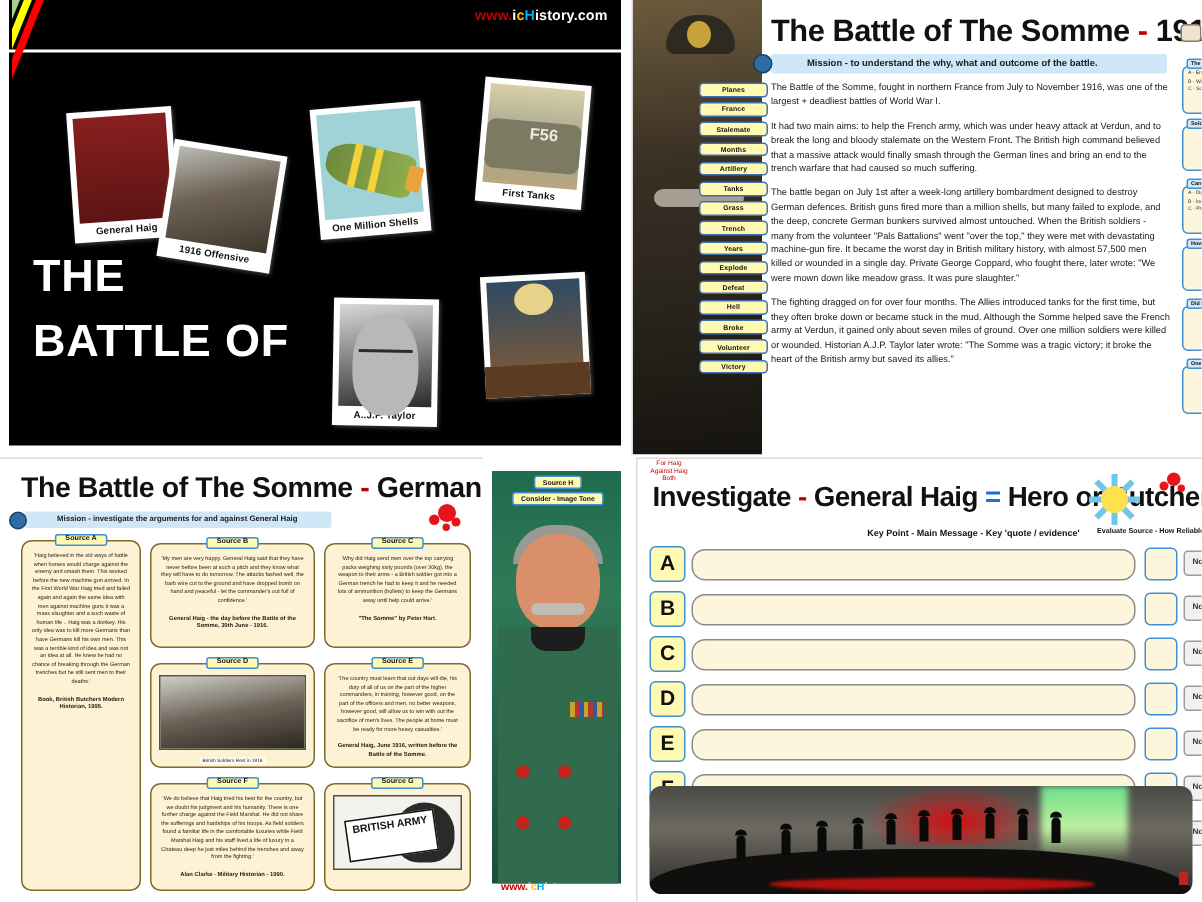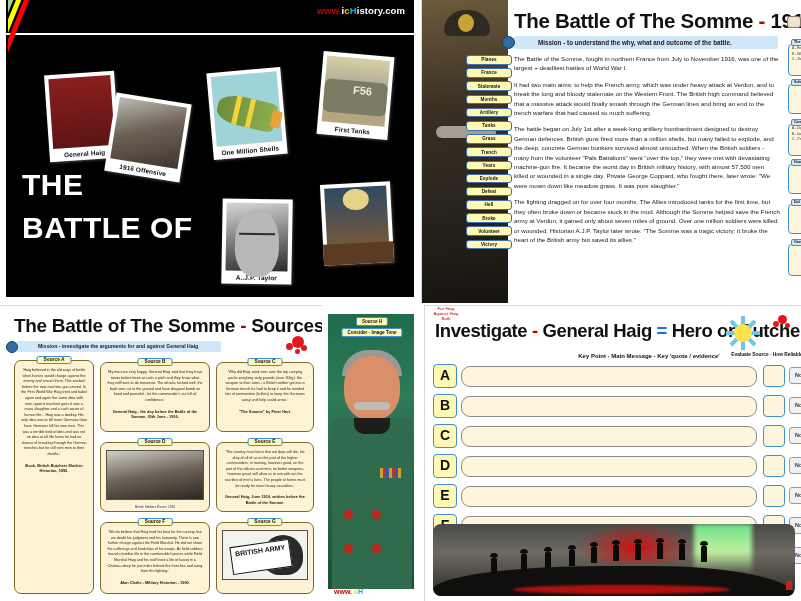--- a/index.html
+++ b/index.html
@@ -278,21 +278,21 @@
       <div class="qbox" style="top:204px;height:28px;">
         <span class="qt">Did he use all the...</span>
       </div>
       <div class="qbox" style="top:244px;height:30px;">
         <span class="qt">One thing I learn...</span>
       </div>
     </div>
   </div>
 
   <div class="panel" id="p3">
-    <h1><span>The Battle of The Somme</span> <span class="dash">-</span> <span>Sources</span></h1>
+    <h1><span>The Battle of The Somme</span> <span class="dash">-</span> <span>German</span></h1>
     <div class="mission">
       <span class="globe"></span>
       <span>Mission - investigate the arguments for and against General Haig</span>
     </div>
     <div class="splat">
       <i style="left:8px;top:2px;width:12px;height:12px"></i>
         <i style="left:2px;top:9px;width:7px;height:7px"></i>
       <i style="left:17px;top:11px;width:6px;height:6px"></i>
         <i style="left:11px;top:15px;width:5px;height:5px"></i>
     </div>

